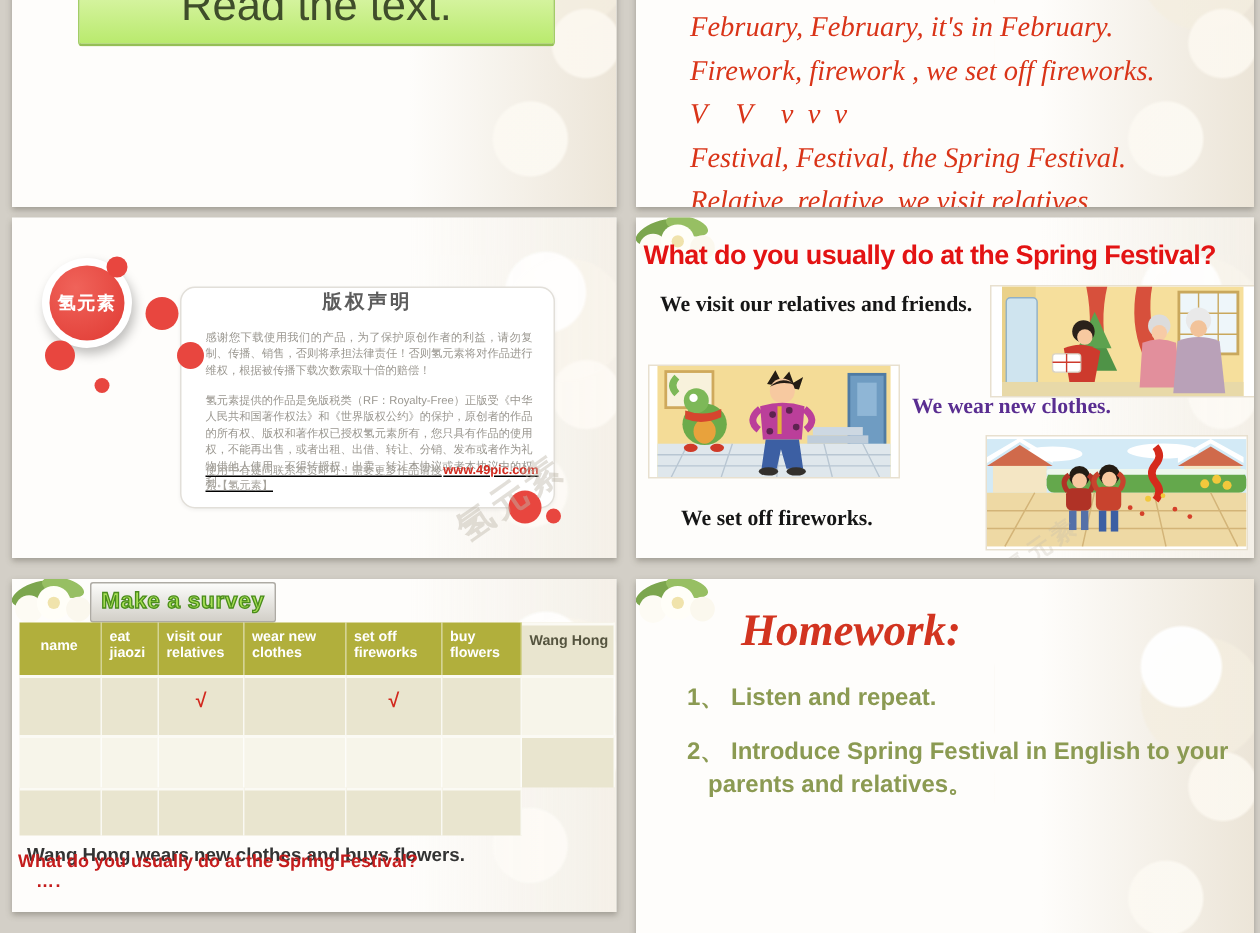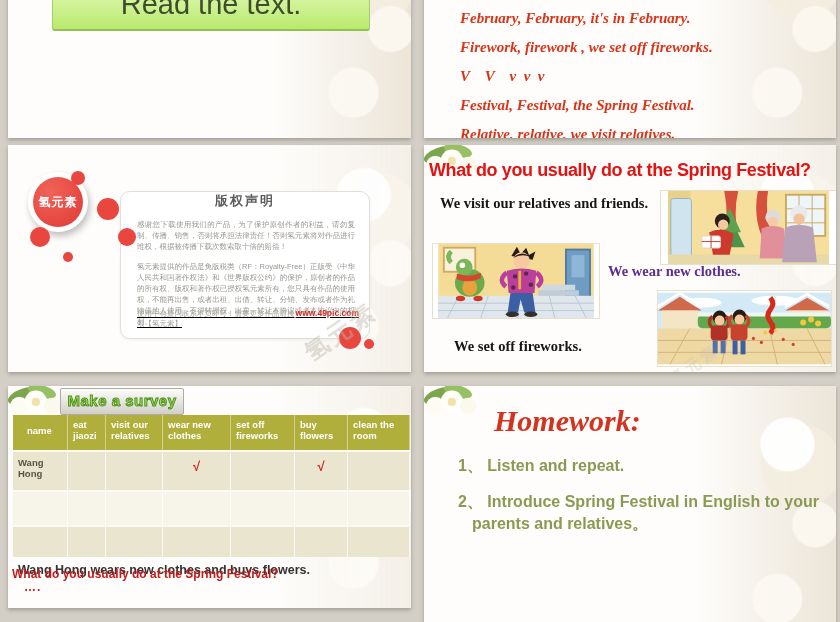--- a/index.html
+++ b/index.html
@@ -23,22 +23,22 @@
 
   .corner-flower{position:absolute;left:-3px;top:-3px;width:72px;height:44px;}
 
   
   .green-banner{position:absolute;left:44px;top:69px;width:316px;height:48px;border-radius:3px;
     background:linear-gradient(#e6f9bd,#b9ea6d);border:1px solid #a3cd66;border-bottom:2px solid #95bf56;
     text-align:center;line-height:46px;font-size:29px;color:#3f4e2a;}
 
   
   .rhyme{position:absolute;left:36px;top:93px;}
-  .rhyme-line{font-family:"Liberation Serif",serif;font-style:italic;font-weight:bold;
-    font-size:15px;color:#d93418;line-height:29px;white-space:pre;}
+  .rhyme-line{font-family:"Liberation Serif",serif;font-style:italic;font-weight:normal;
+    font-size:19px;color:#d93418;line-height:29px;white-space:pre;}
 
   
   .c-box{position:absolute;left:112px;top:46px;width:248px;height:146px;background:#fff;
     border:1px solid #e2dfd9;border-radius:10px;box-shadow:0 1px 3px rgba(0,0,0,.06);}
   .c-title{text-align:center;font-size:13px;font-weight:bold;color:#5c5c5c;letter-spacing:2px;}
   .c-para{margin:9px 14px 0 16px;font-size:7.5px;color:#9a9790;line-height:11px;text-align:justify;}
   .c-footer{position:absolute;left:16px;right:10px;bottom:9px;display:flex;justify-content:space-between;align-items:baseline;text-decoration:underline;}
   .c-footnote{font-size:7.5px;color:#a5a29b;}
   .c-site{font-size:8.5px;font-weight:bold;color:#d42a1e;}
   .badge{position:absolute;left:20px;top:27px;width:60px;height:60px;border-radius:50%;
@@ -265,21 +265,20 @@
       <span>Make a survey</span>
     </div>
 
     <div class="s-table">
       <div class="th" style="padding-top:10px;padding-left:14px;">name</div>
       <div class="th">eat jiaozi</div>
       <div class="th">visit our relatives</div>
       <div class="th">wear new clothes</div>
       <div class="th">set off fireworks</div>
       <div class="th">buy flowers</div>
-      <div class="th">clean the room</div>
 
       <div class="td r1">Wang Hong</div>
       <div class="td r1 check"></div>
       <div class="td r1 check"></div>
       <div class="td r1 check">√</div>
       <div class="td r1 check"></div>
       <div class="td r1 check">√</div>
       <div class="td r1 check"></div>
 
       <div class="td r2"></div>

